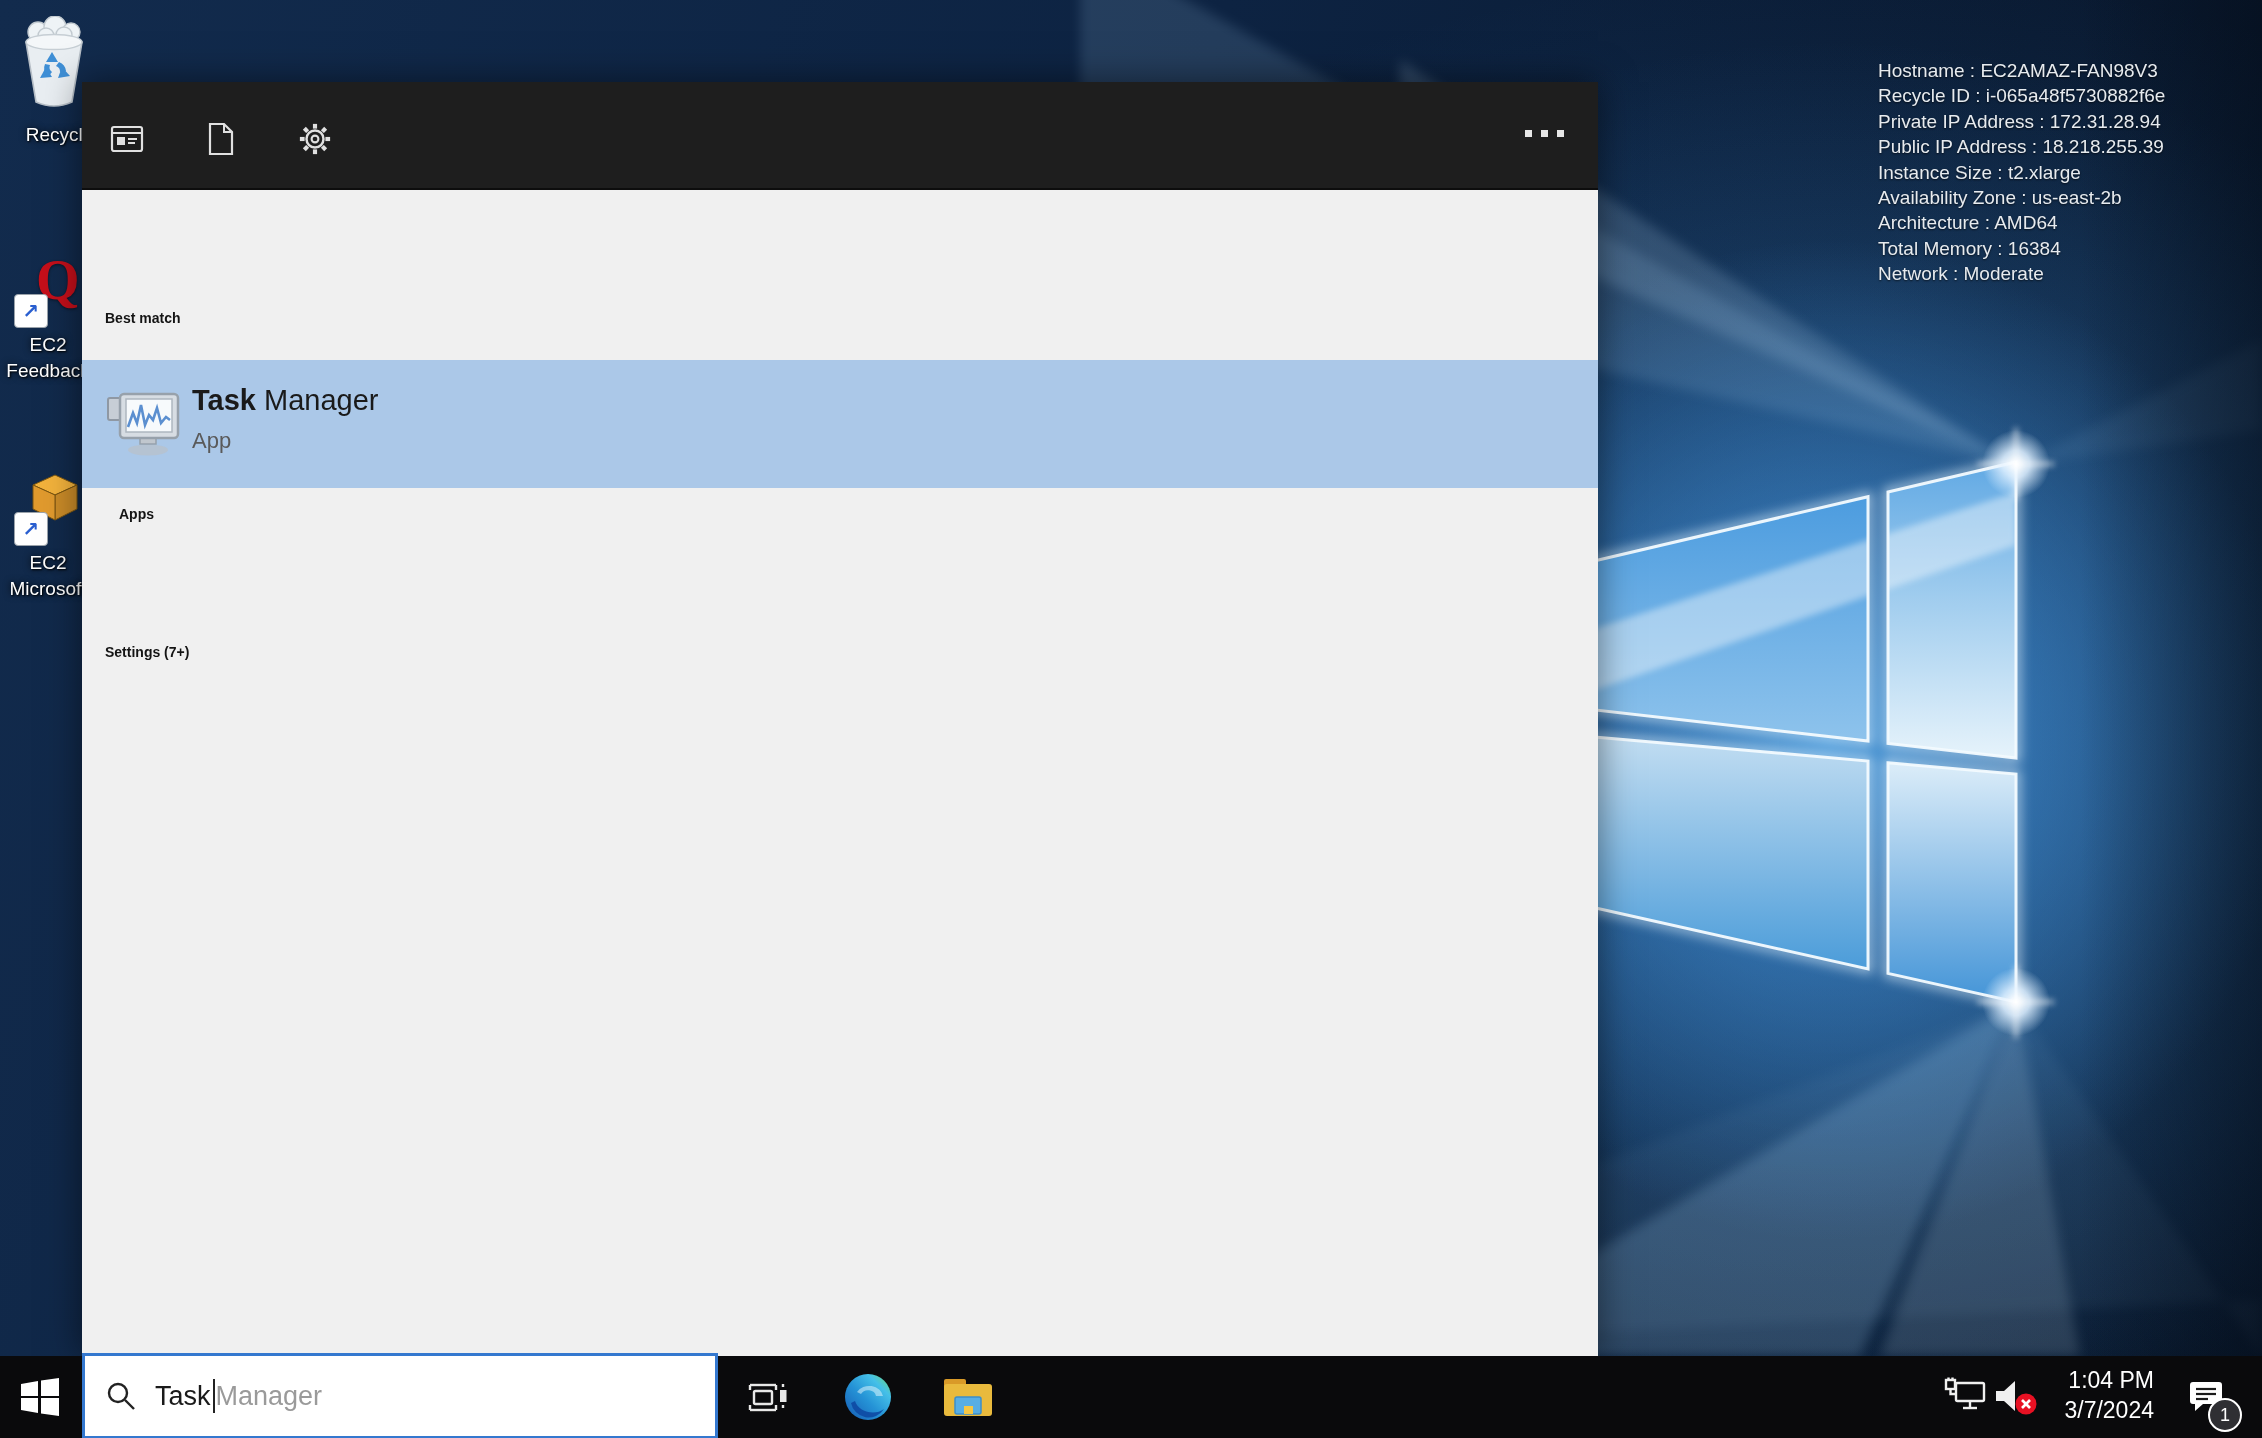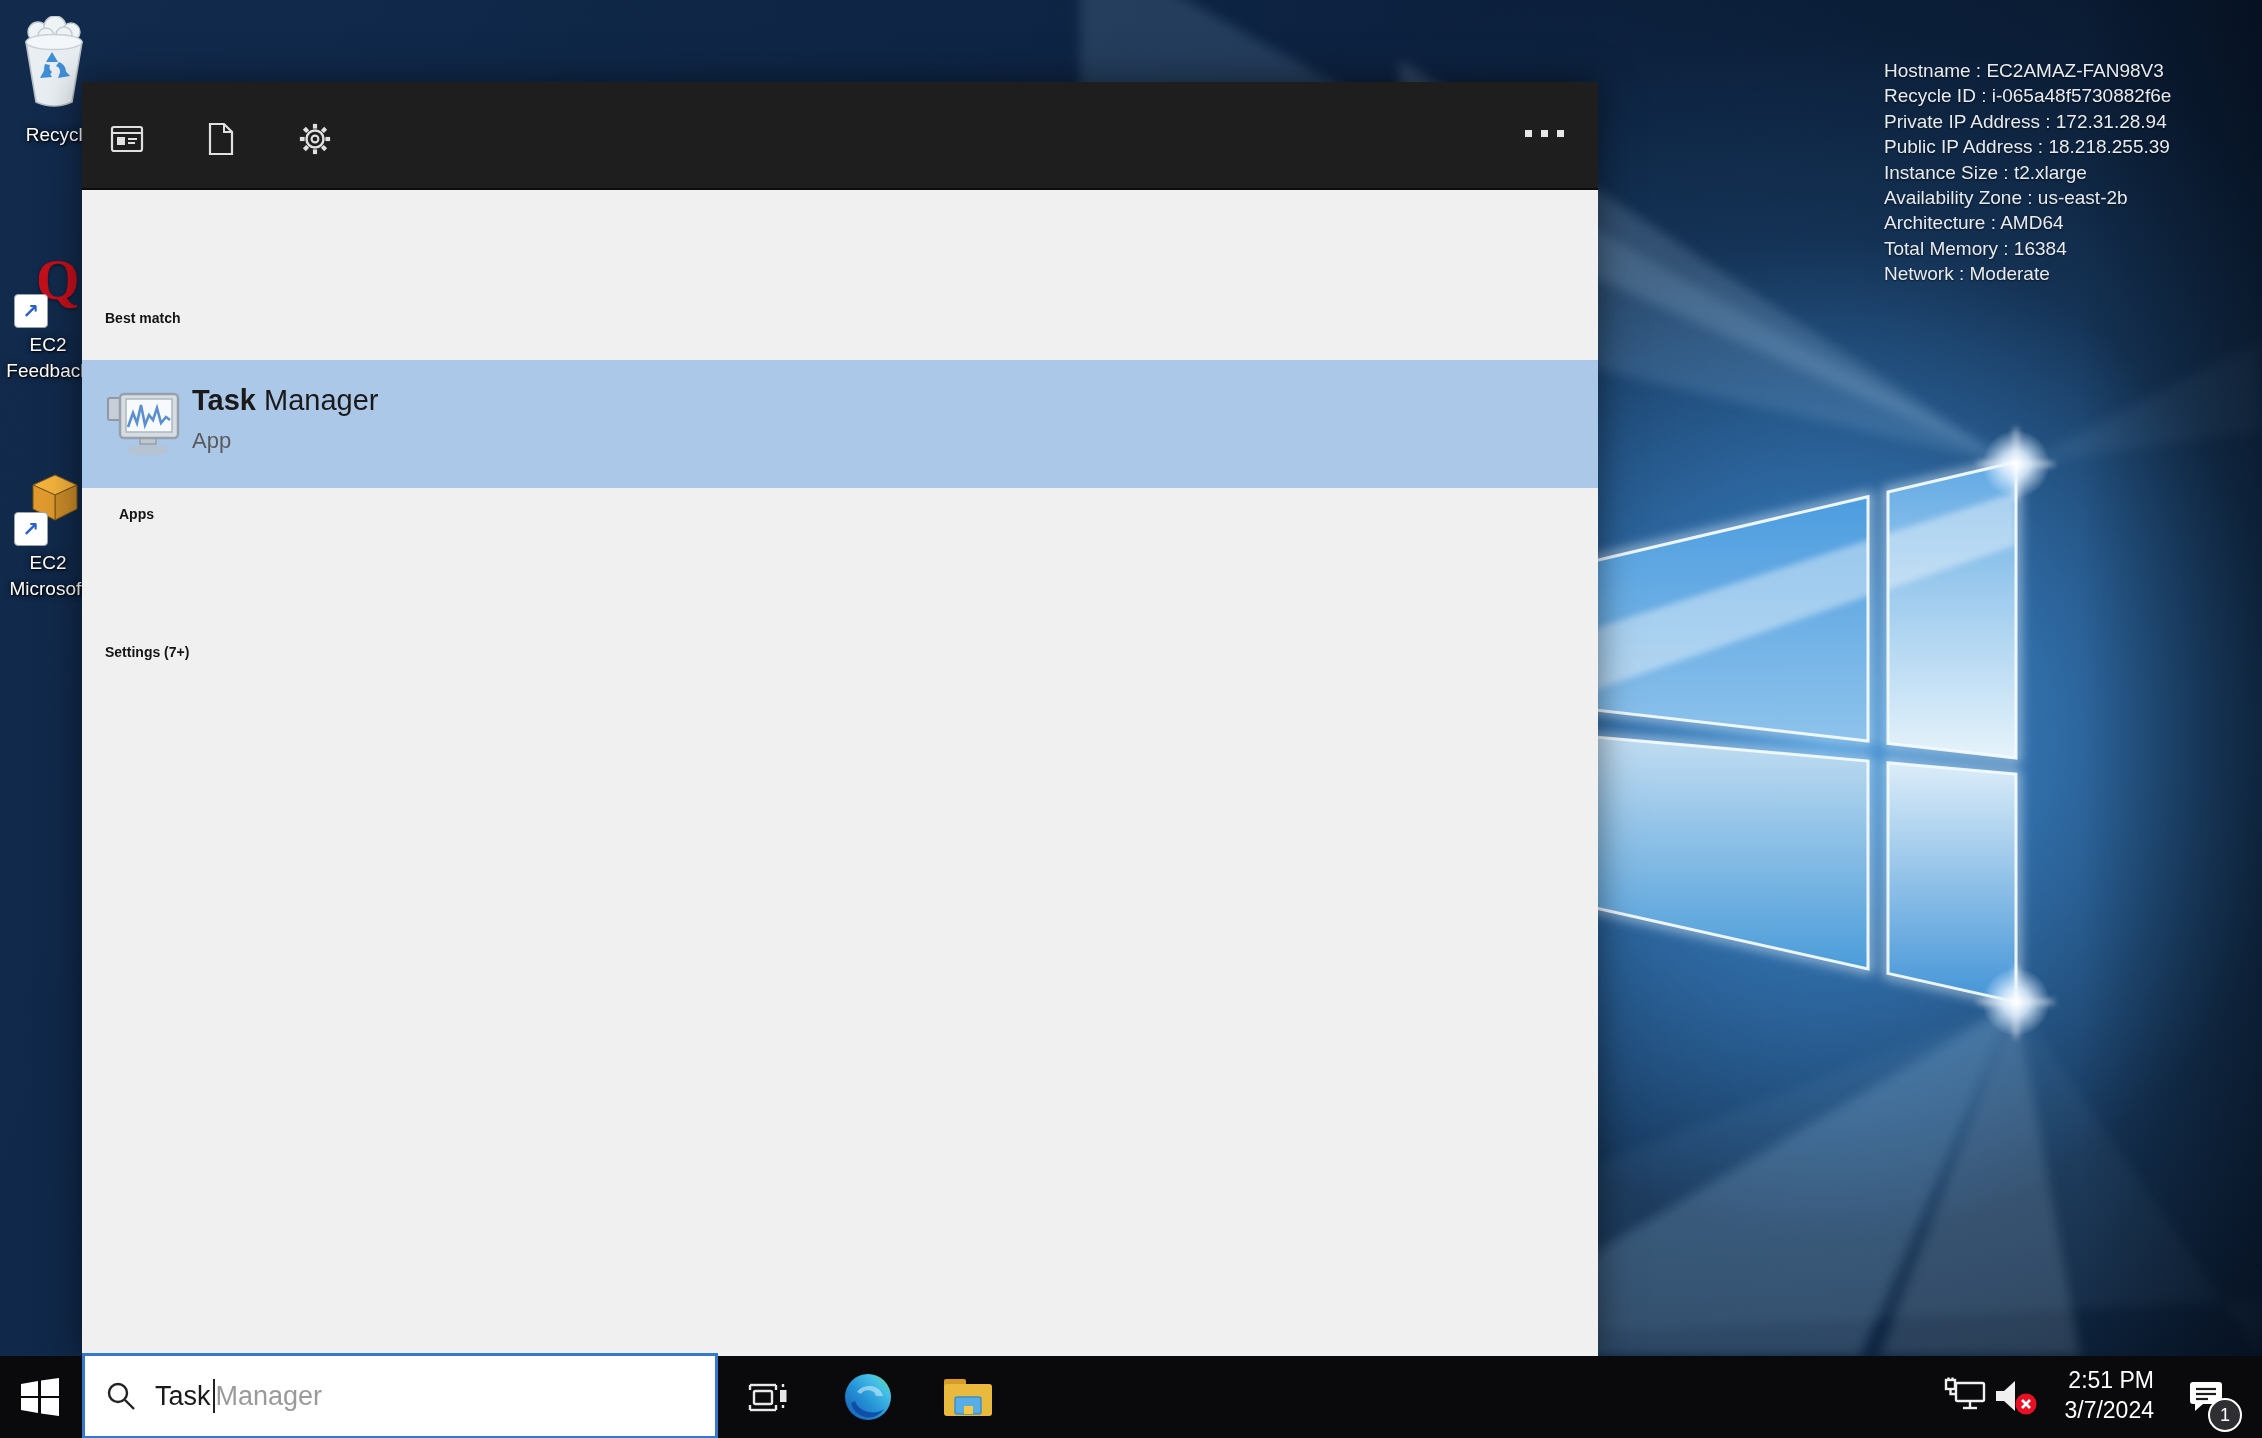--- a/index.html
+++ b/index.html
@@ -24,21 +24,21 @@
     color:#fff;font-size:19px;line-height:26px;
     text-shadow:1px 1px 2px #000,0 0 7px rgba(0,0,0,.85);
   }
   .q-glyph{font-family:"Liberation Serif","DejaVu Serif",serif;font-weight:bold;font-size:56px;color:#c40f1a;line-height:1;text-shadow:0 1px 3px rgba(0,0,0,.5);}
   .shortcut-arrow{
     width:32px;height:32px;background:#fff;border:1px solid #9aa2aa;border-radius:4px;
     display:flex;align-items:center;justify-content:center;
     font-family:"DejaVu Sans",sans-serif;font-size:20px;font-weight:bold;color:#2a5fd0;
   }
   
-  #ec2-info{left:1878px;top:58px;z-index:2;color:#e7ebef;font-size:19px;line-height:25.4px;text-shadow:0 1px 2px rgba(0,0,0,.65);margin-left:6px;}
+  #ec2-info{left:1878px;top:58px;z-index:2;color:#e7ebef;font-size:19px;line-height:25.4px;text-shadow:0 1px 2px rgba(0,0,0,.65);}
   
   #panel{left:82px;top:82px;width:1516px;height:1274px;z-index:5;box-shadow:0 0 34px rgba(0,0,0,.5);}
   #panel-header{position:absolute;left:0;top:0;width:100%;height:106px;background:#1e1e1e;border-bottom:2px solid #0d0d0d;}
   .filter-btn{position:absolute;top:40px;width:34px;height:34px;display:flex;align-items:center;justify-content:center;cursor:pointer;}
   #more-btn{position:absolute;right:34px;top:48px;display:flex;gap:9px;cursor:pointer;}
   #more-btn .dot{width:7px;height:7px;background:#e6e6e6;}
   #panel-body{position:absolute;left:0;top:108px;width:100%;height:1166px;background:#f0f0f0;}
   .section-label{position:absolute;left:23px;color:#141414;font-size:14px;font-weight:700;}
   #best-match-row{position:absolute;left:0;top:170px;width:100%;height:128px;background:#abc8e8;cursor:pointer;}
   #best-match-row .big-icon{position:absolute;left:22px;top:24px;}
@@ -367,21 +367,21 @@
       <polygon points="3,14 11,14 22,4 22,34 11,24 3,24" fill="#f0f0f0"></polygon>
       <circle cx="33" cy="27" r="10.5" fill="#e81123"></circle>
       <g stroke="#fff" stroke-width="2.6">
         <line x1="29" y1="23" x2="37" y2="31"></line>
           <line x1="37" y1="23" x2="29" y2="31"></line>
       </g>
     </svg>
   </div>
 
   <div id="tray-clock">
-    <div>2:51 PM</div>
+    <div>1:04 PM</div>
     <div>3/7/2024</div>
   </div>
 
   <div class="tb-btn" style="left:2178px;width:60px;">
     <svg width="42" height="38" viewBox="0 0 42 38">
       <path d="M6,4 h26 a3,3 0 0 1 3,3 v16 a3,3 0 0 1 -3,3 H16 l-8,7 v-7 H6 a3,3 0 0 1 -3,-3 V7 a3,3 0 0 1 3,-3 z" fill="#ffffff"></path>
       <g stroke="#1a1a1a" stroke-width="2.2">
         <line x1="9" y1="11" x2="29" y2="11"></line>
         <line x1="9" y1="16" x2="29" y2="16"></line>
         <line x1="9" y1="21" x2="21" y2="21"></line>

